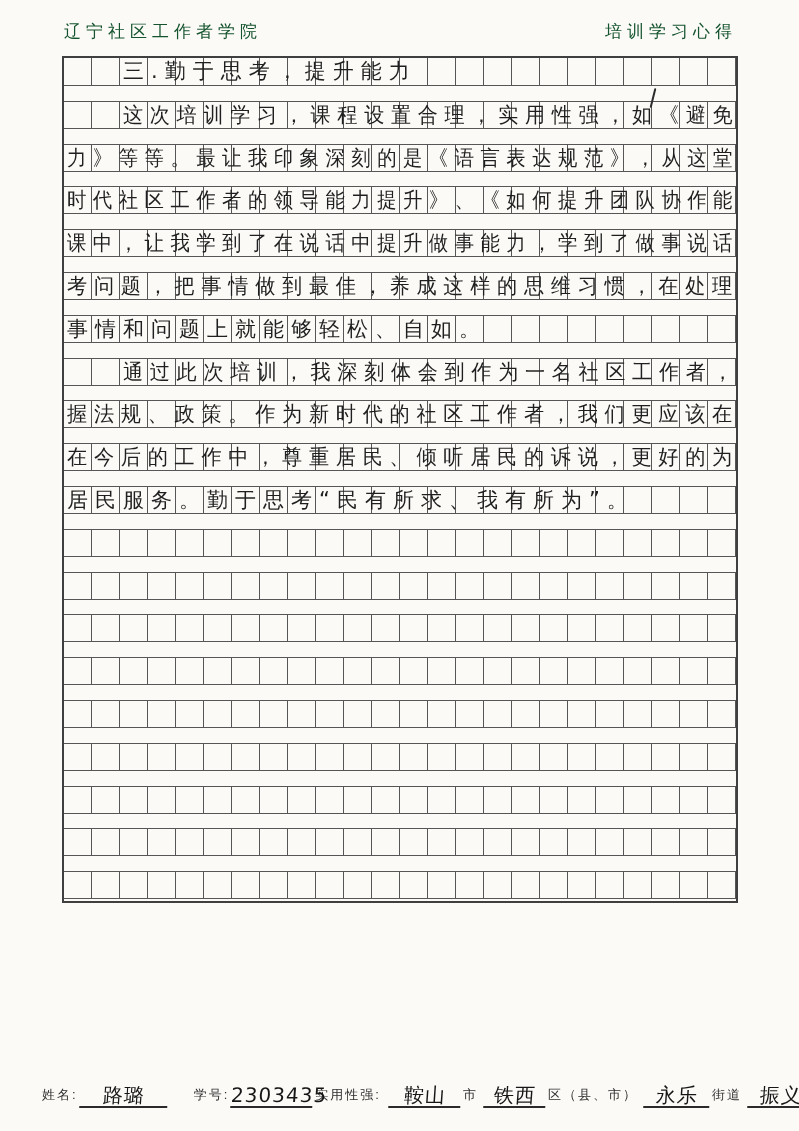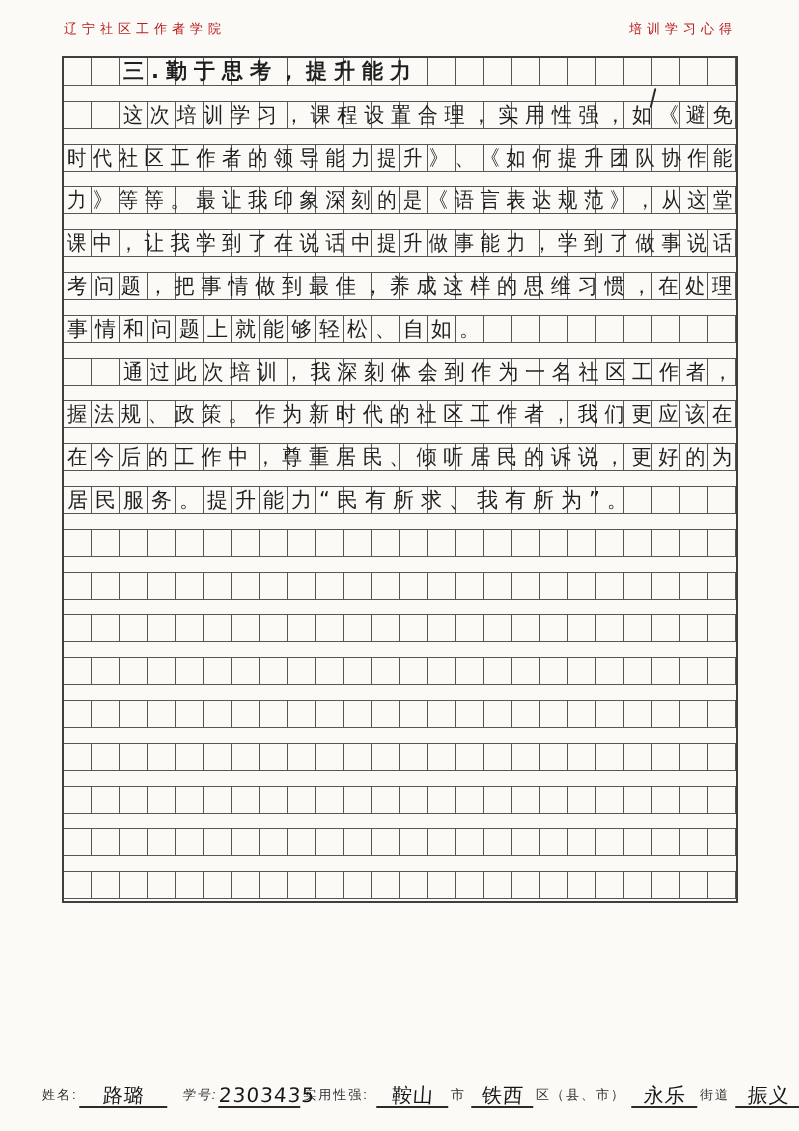--- a/index.html
+++ b/index.html
@@ -10,35 +10,35 @@
     position:relative;overflow:hidden;
   }
   .sheet{
     position:absolute;inset:0;
     background:#fbfaf7;
   }
   
   .header{
     position:absolute;top:20px;left:64px;right:62px;
     display:flex;justify-content:space-between;align-items:center;
-    font-size:13px;letter-spacing:5px;color:#b91c1c;
+    font-size:17px;letter-spacing:5px;color:#14532d;
   }
   
   .grid-box{
     position:absolute;left:62px;top:56px;width:676px;
     border:2px solid #3f3f3f;background:#fbfaf7;box-sizing:border-box;
   }
   .g-row{
     position:relative;height:28px;box-sizing:border-box;
     border-top:1px solid #565656;border-bottom:1px solid #565656;
     background-image:repeating-linear-gradient(
       to right, transparent 0px, transparent 27px, #565656 27px, #565656 28px);
     margin-bottom:14.8px;
   }
-  .g-row:first-child{border-top:none;font-weight:bold;}
+  .g-row:first-child{border-top:none;}
   .g-row:last-child{margin-bottom:2px;}
   .hand-line{
     position:absolute;top:0;left:0;height:28px;line-height:27px;
     font-size:21px;letter-spacing:7px;white-space:nowrap;
     color:#1f1f1f;transform-origin:left center;
     font-family:"DejaVu Sans","Liberation Sans",sans-serif;
   }
   
   .stray{
     position:absolute;left:652px;top:88px;width:2px;height:20px;
@@ -57,65 +57,65 @@
     font-size:20px;line-height:22px;color:#161616;
     font-family:"DejaVu Sans","Liberation Sans",sans-serif;
     transform:skewX(-4deg);
   }
   .w-name{min-width:88px;}
   .w-id{min-width:82px;}
   .w-city{min-width:72px;margin-left:6px;}
   .w-district{min-width:62px;margin-left:4px;}
   .w-street{min-width:66px;margin-left:4px;}
   .w-community{min-width:66px;margin-left:4px;}
-  .m-left{margin-left:12px;font-style:italic;}
+  .m-left{margin-left:24px;}
 </style>
 </head>
 <body>
 
 <div class="sheet">
 
   <div class="header">
     <span>辽宁社区工作者学院</span>
     <span>培训学习心得</span>
   </div>
 
   <div class="grid-box" id="grid">
       <div class="g-row">
         <span class="hand-line" style="left: 59px;">三.勤于思考，提升能力</span>
       </div>
       <div class="g-row">
         <span class="hand-line" style="left: 59px; transform: scaleX(0.957);">这次培训学习，课程设置合理，实用性强，如《避免</span>
       </div>
       <div class="g-row">
-        <span class="hand-line" style="left: 3px; transform: scaleX(0.923);">时代社区工作者的领导能力提升》、《如何提升团队协作能</span>
+        <span class="hand-line" style="left: 3px; transform: scaleX(0.923);">力》等等。最让我印象深刻的是《语言表达规范》，从这堂</span>
       </div>
       <div class="g-row">
-        <span class="hand-line" style="left: 3px; transform: scaleX(0.923);">力》等等。最让我印象深刻的是《语言表达规范》，从这堂</span>
+        <span class="hand-line" style="left: 3px; transform: scaleX(0.923);">时代社区工作者的领导能力提升》、《如何提升团队协作能</span>
       </div>
       <div class="g-row">
         <span class="hand-line" style="left: 3px; transform: scaleX(0.923);">课中，让我学到了在说话中提升做事能力，学到了做事说话</span>
       </div>
       <div class="g-row">
         <span class="hand-line" style="left: 3px; transform: scaleX(0.96);">考问题，把事情做到最佳，养成这样的思维习惯，在处理</span>
       </div>
       <div class="g-row">
         <span class="hand-line" style="left: 3px;">事情和问题上就能够轻松、自如。</span>
       </div>
       <div class="g-row">
         <span class="hand-line" style="left: 59px; transform: scaleX(0.957);">通过此次培训，我深刻体会到作为一名社区工作者，</span>
       </div>
       <div class="g-row">
         <span class="hand-line" style="left: 3px; transform: scaleX(0.96);">握法规、政策。作为新时代的社区工作者，我们更应该在</span>
       </div>
       <div class="g-row">
         <span class="hand-line" style="left: 3px; transform: scaleX(0.96);">在今后的工作中，尊重居民、倾听居民的诉说，更好的为</span>
       </div>
       <div class="g-row">
-        <span class="hand-line" style="left: 3px;">居民服务。提升能力“民有所求、我有所为”。</span>
+        <span class="hand-line" style="left: 3px;">居民服务。勤于思考“民有所求、我有所为”。</span>
       </div>
       <div class="g-row"></div>
       <div class="g-row"></div>
       <div class="g-row"></div>
       <div class="g-row"></div>
       <div class="g-row"></div>
       <div class="g-row"></div>
       <div class="g-row"></div>
       <div class="g-row"></div>
       <div class="g-row"></div>

